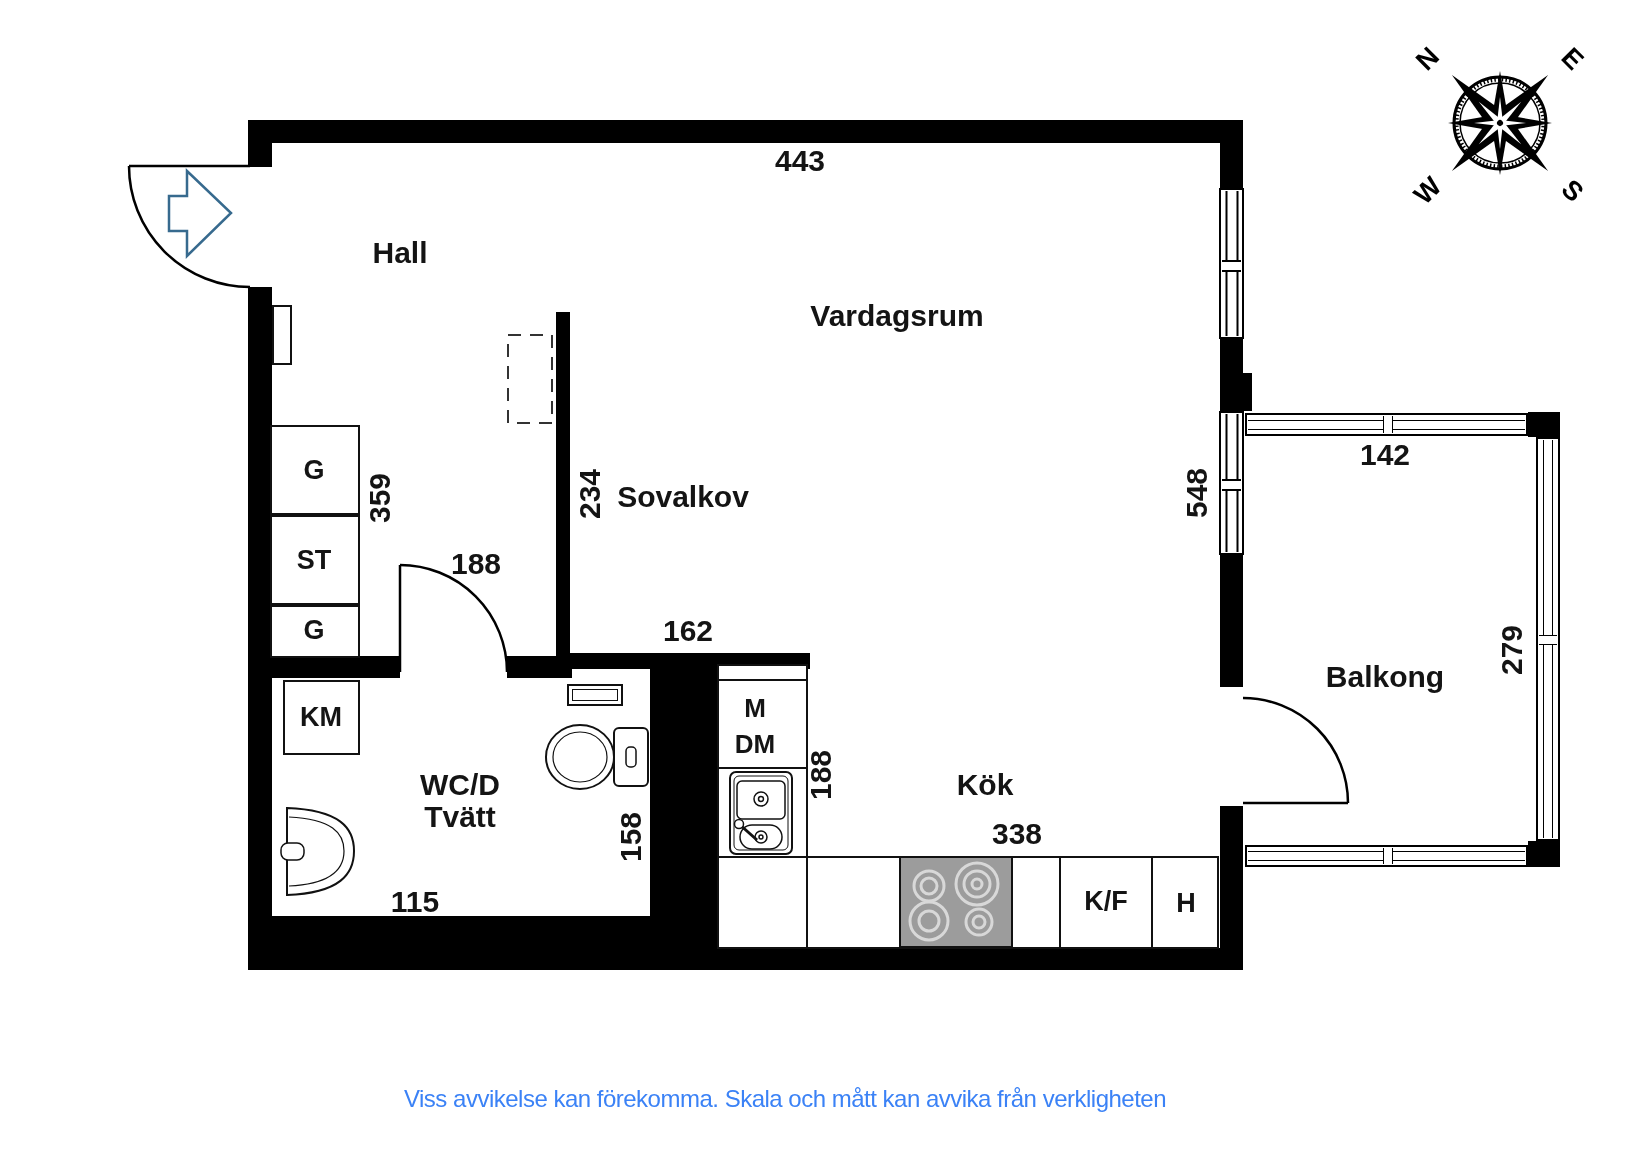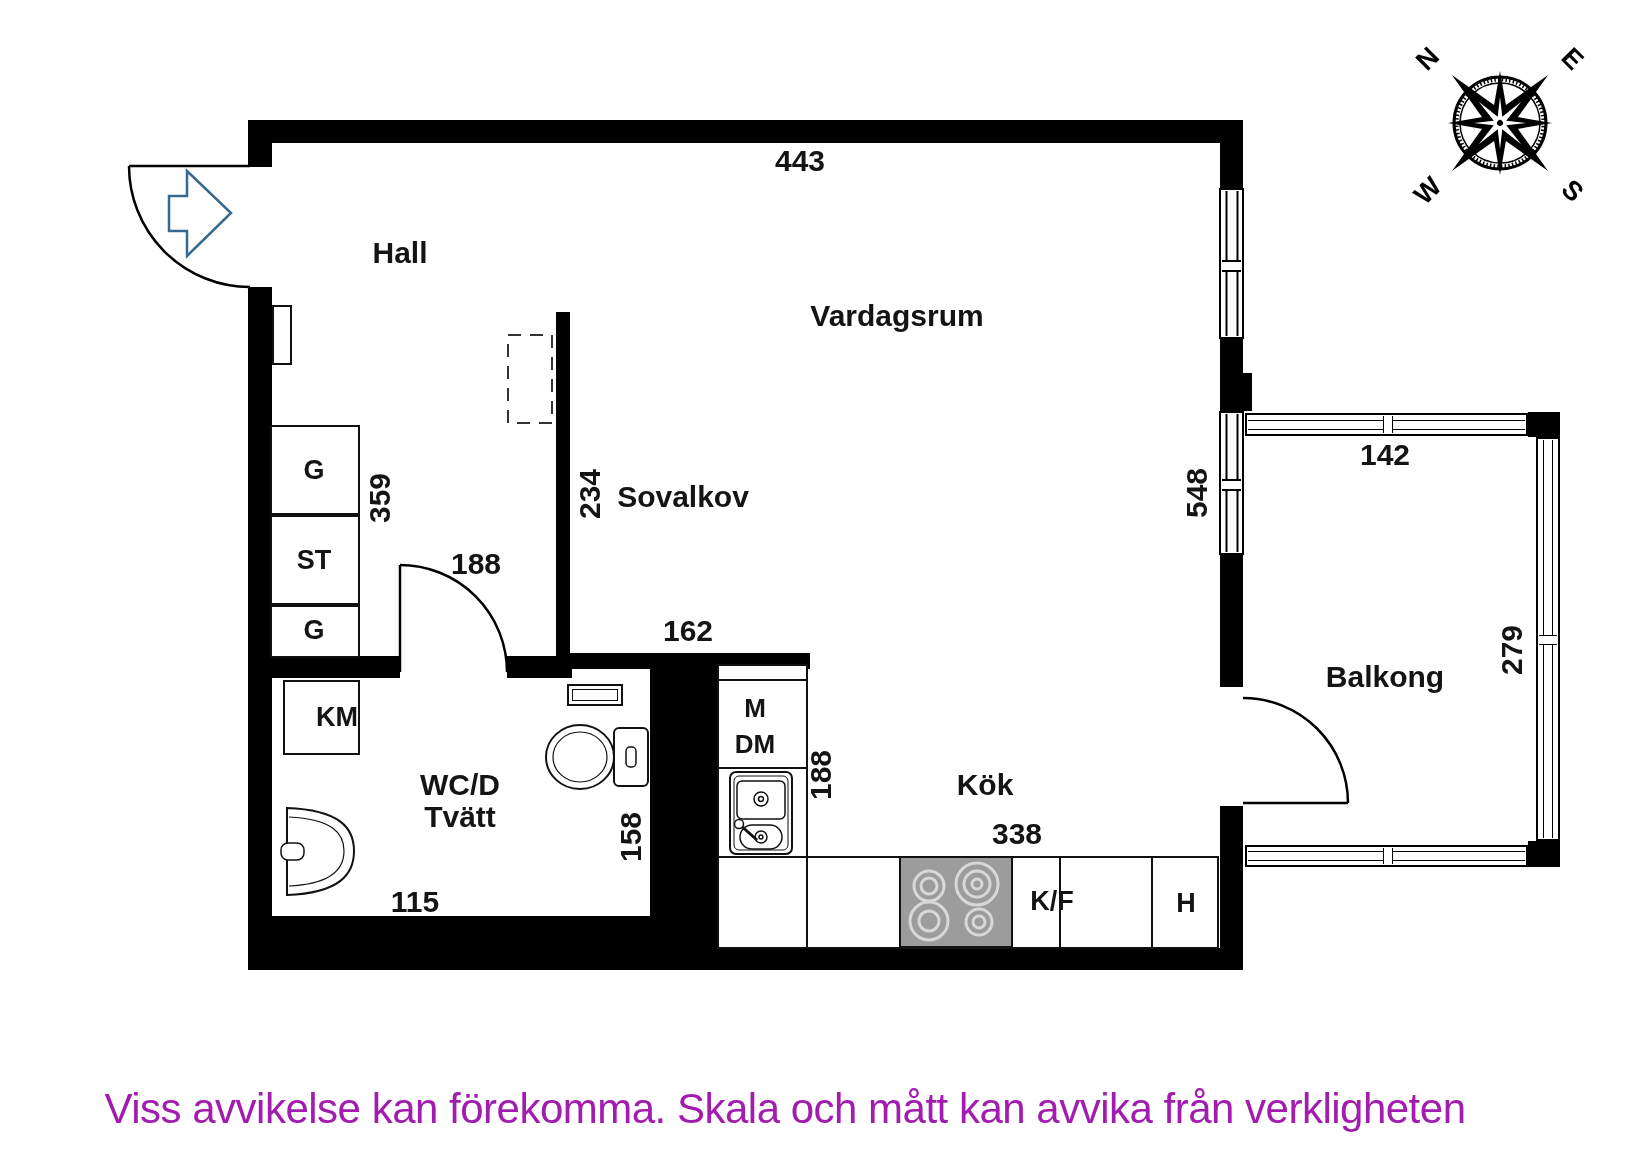--- a/index.html
+++ b/index.html
@@ -31,21 +31,21 @@
   .hrail .rails{position:absolute;left:1px;right:1px;top:50%;height:8px;transform:translateY(-50%);
        border-top:1px solid #000;border-bottom:1px solid #000;}
   .hrail .tick{position:absolute;top:1px;bottom:1px;left:50%;width:8px;margin-left:-4px;
        border-left:1px solid #000;border-right:1px solid #000;background:#fff;}
   .vrail{position:absolute;box-sizing:border-box;background:#fff;border:2px solid #000;}
   .vrail .rails{position:absolute;top:1px;bottom:1px;left:50%;width:8px;transform:translateX(-50%);
        border-left:1px solid #000;border-right:1px solid #000;}
   .vrail .tick{position:absolute;left:1px;right:1px;top:50%;height:8px;margin-top:-4px;
        border-top:1px solid #000;border-bottom:1px solid #000;background:#fff;}
   .disclaimer{position:absolute;left:0;width:1570px;top:1085px;text-align:center;
-       font-size:42px;font-weight:400;color:#a21caf;letter-spacing:-0.5px;}
+       font-size:24px;font-weight:400;color:#3b82f6;letter-spacing:-0.5px;}
   svg{position:absolute;overflow:visible;}
 </style>
 </head>
 <body>
 
 <div class="wall" style="left:248px;top:120px;width:995px;height:23px"></div>
 <div class="wall" style="left:248px;top:143px;width:24px;height:24px"></div>
 <div class="wall" style="left:248px;top:287px;width:24px;height:661px"></div>
 <div class="wall" style="left:248px;top:948px;width:995px;height:22px"></div>
 <div class="wall" style="left:272px;top:916px;width:378px;height:32px"></div>
@@ -212,24 +212,24 @@
 <div class="lbl" style="left:897px;top:316px">Vardagsrum</div>
 <div class="lbl" style="left:683px;top:497px">Sovalkov</div>
 <div class="lbl" style="left:460px;top:785px">WC/D</div>
 <div class="lbl" style="left:460px;top:817px">Tvätt</div>
 <div class="lbl" style="left:985px;top:785px">Kök</div>
 <div class="lbl" style="left:1385px;top:677px">Balkong</div>
 
 <div class="lbl s27" style="left:314px;top:470px">G</div>
 <div class="lbl s27" style="left:314px;top:560px">ST</div>
 <div class="lbl s27" style="left:314px;top:630px">G</div>
-<div class="lbl s27" style="left:337px;top:717px">KM</div>
+<div class="lbl s27" style="left:321px;top:717px">KM</div>
 <div class="lbl s26" style="left:755px;top:708px">M</div>
 <div class="lbl s26" style="left:755px;top:744px">DM</div>
-<div class="lbl s27" style="left:1052px;top:901px">K/F</div>
+<div class="lbl s27" style="left:1106px;top:901px">K/F</div>
 <div class="lbl s27" style="left:1186px;top:903px">H</div>
 
 <div class="lbl" style="left:800px;top:161px">443</div>
 <div class="lbl" style="left:476px;top:564px">188</div>
 <div class="lbl rot" style="left:380px;top:498px">359</div>
 <div class="lbl rot" style="left:590px;top:494px">234</div>
 <div class="lbl" style="left:688px;top:631px">162</div>
 <div class="lbl rot" style="left:1197px;top:493px">548</div>
 <div class="lbl rot" style="left:821px;top:775px">188</div>
 <div class="lbl" style="left:1017px;top:834px">338</div>

